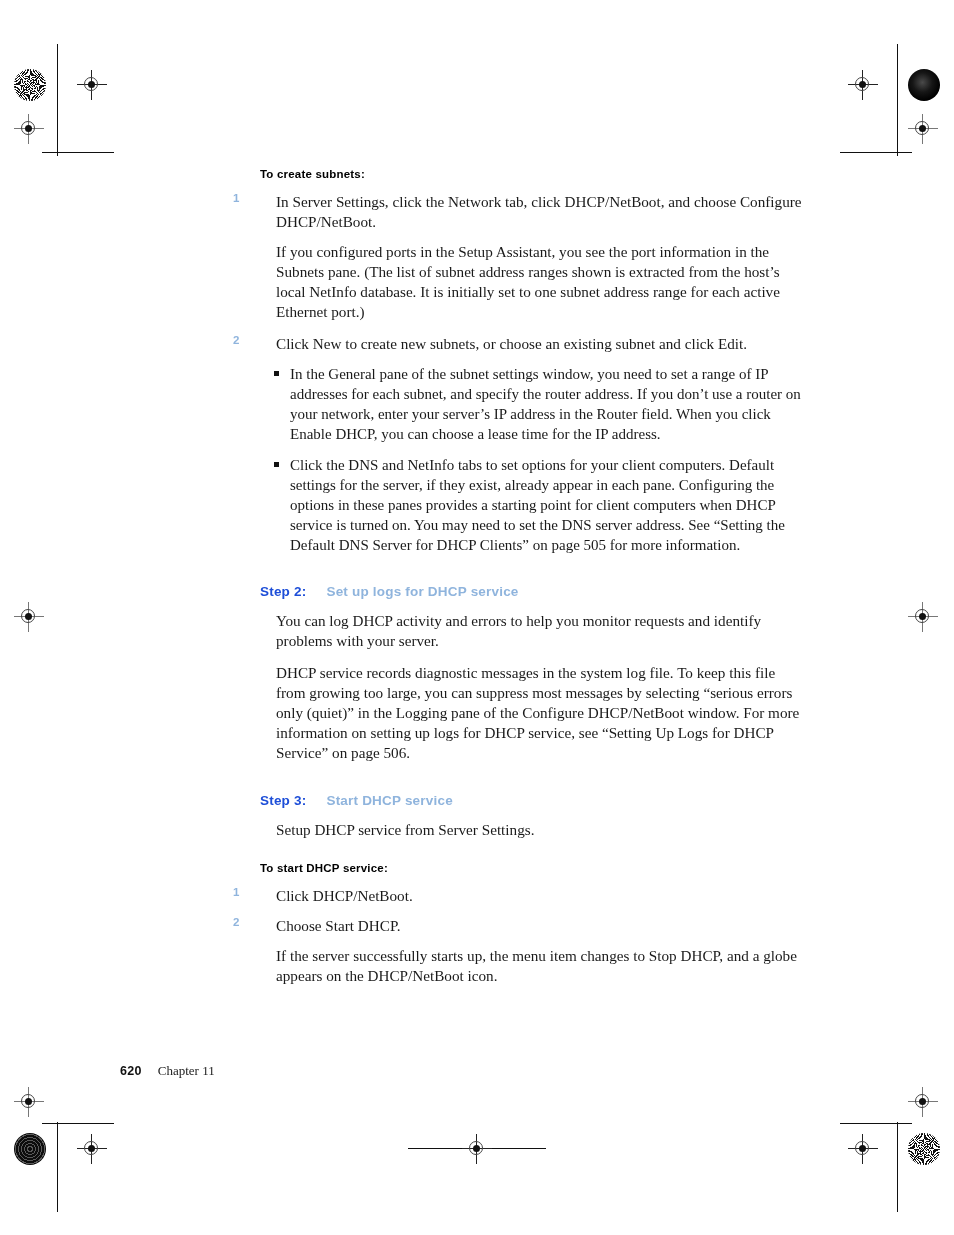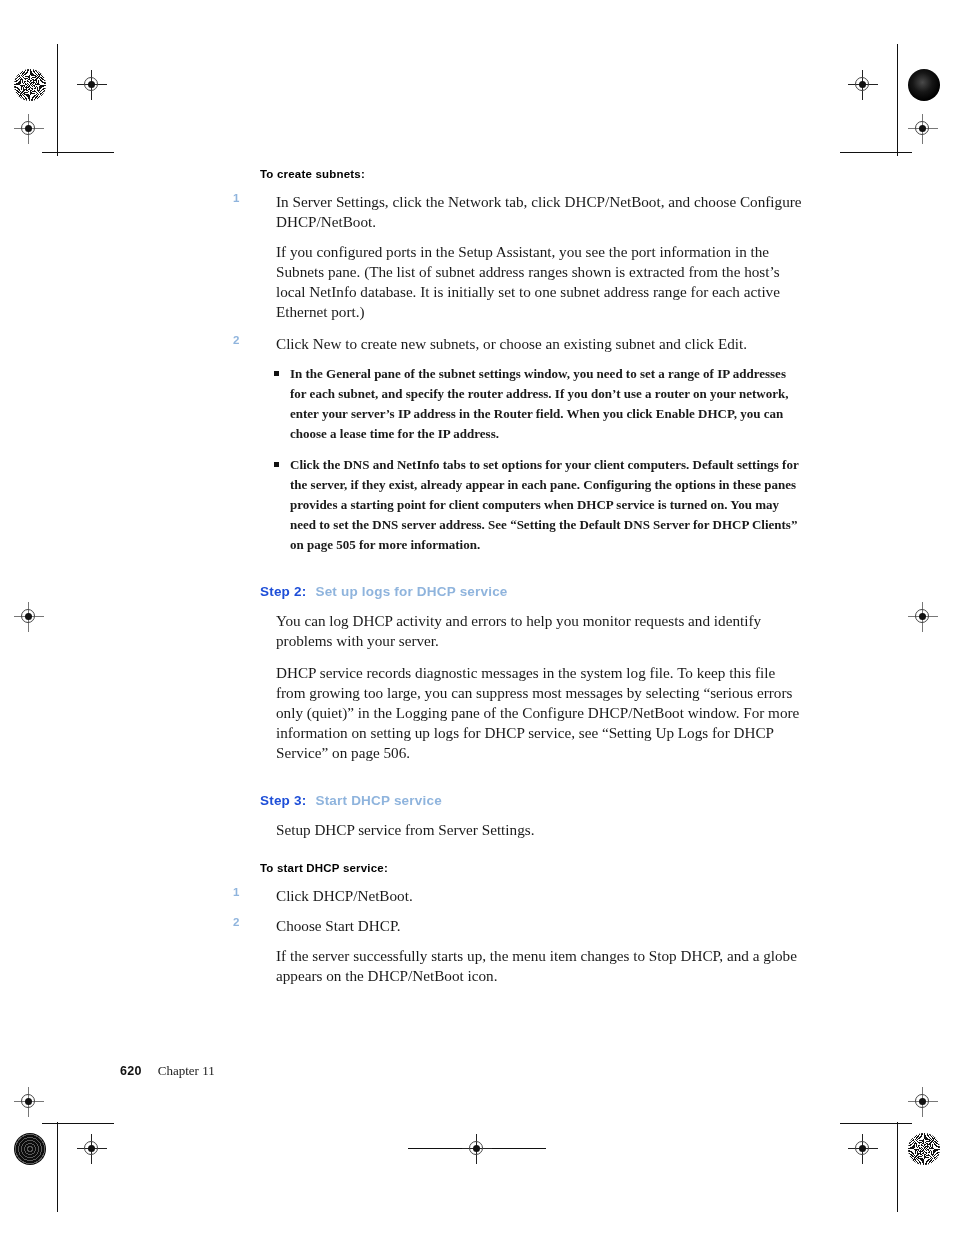--- a/index.html
+++ b/index.html
@@ -97,21 +97,21 @@
   .proc-heading.spaced-above { margin-top: 22px; }
 
   .step-heading {
     font-family: "Liberation Sans", sans-serif;
     font-weight: bold;
     font-size: 13.5px;
     letter-spacing: 0.2px;
     margin: 0 0 12px 0;
   }
   .step-heading .step-label { color: #1d4ed8; }
-  .step-heading .step-title { color: #8fb4dd; margin-left: 9px; }
+  .step-heading .step-title { color: #8fb4dd; margin-left: 20px; }
 
   
   .numbered-item {
     position: relative;
     padding-left: 0;
     margin-bottom: 10px;
   }
   .numbered-item .num {
     position: absolute;
     left: -27px;
@@ -133,24 +133,23 @@
   .para.tight { margin-bottom: 10px; }
 
   
   .bullet-list {
     list-style: none;
     margin: 2px 0 0 0;
     padding: 0 0 0 30px;
   }
   .bullet-list > li {
     position: relative;
-    font-size: 13px;
+    font-size: 15px;
     line-height: 20px;
     margin-bottom: 11px;
-    font-weight: bold;
   }
   .bullet-list > li .sq {
     position: absolute;
     left: -16px;
     top: 7px;
     width: 5px;
     height: 5px;
     background: #111;
   }
 

